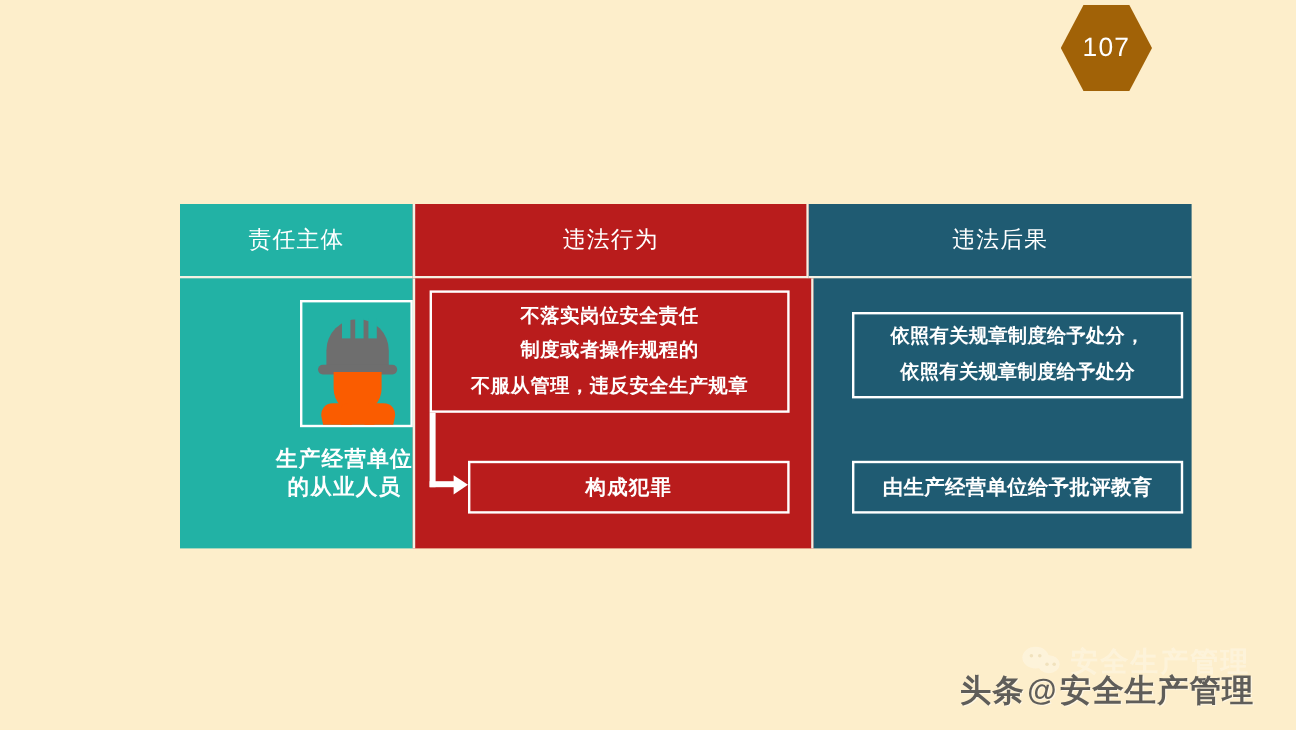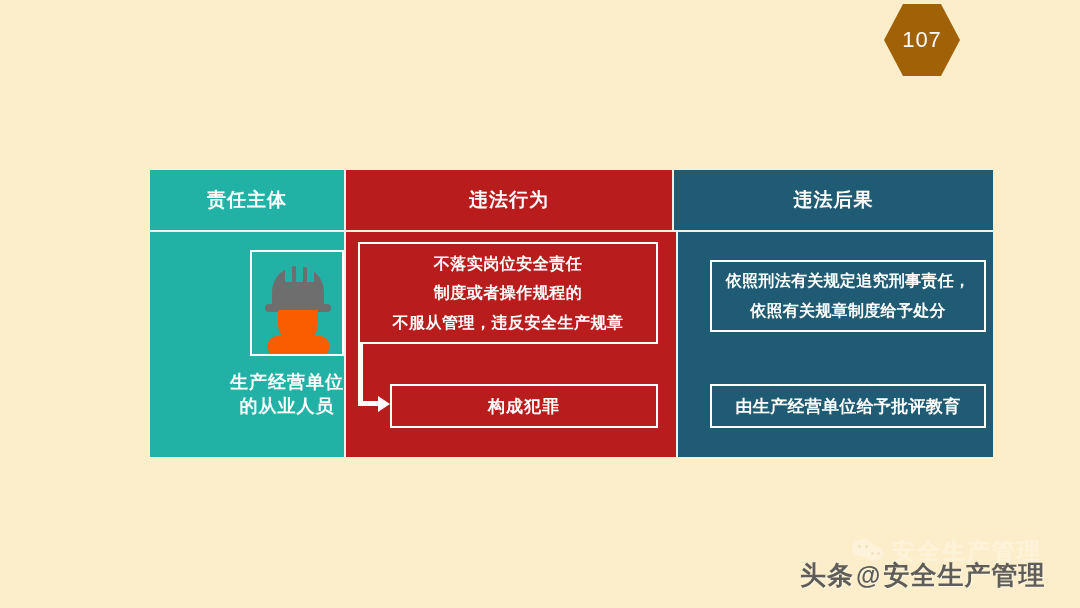--- a/index.html
+++ b/index.html
@@ -64,21 +64,21 @@
 
   .head-cell {
     display: flex;
     align-items: center;
     justify-content: center;
     box-sizing: border-box;
   }
   .head-cell .head-text {
     color: #ffffff;
     font-size: 19px;
-    font-weight: bold;
+    font-weight: normal;
     letter-spacing: 1px;
   }
   .head-row .cell-teal  { border-bottom: 2px solid #f4f1e4; }
   .head-row .cell-orange{ border-bottom: 2px solid #f4f1e4; }
   .head-row .cell-dark  { border-bottom: 2px solid #f4f1e4; }
   .head-row .col-behavior { border-left: 2px solid #f4f1e4; border-right: 2px solid #f4f1e4; }
   .body-row .col-behavior { border-left: 2px solid #f4f1e4; border-right: 2px solid #f4f1e4; }
 
   
   .subject-inner {
@@ -368,21 +368,21 @@
           <div>构成犯罪</div>
         </div>
       </div>
     </div>
 
     <div class="cell-dark col-consequence">
       <div class="cons-inner">
 
         <div class="box-white cons-box-1">
           <div>
-            <div>依照刑法有关规定追究刑事责任，</div>
+            <div>依照有关规章制度给予处分，</div>
             <div>依照有关规章制度给予处分</div>
           </div>
         </div>
 
         <div class="box-white cons-box-2">
           <div>由生产经营单位给予批评教育</div>
         </div>
       </div>
     </div>
 

